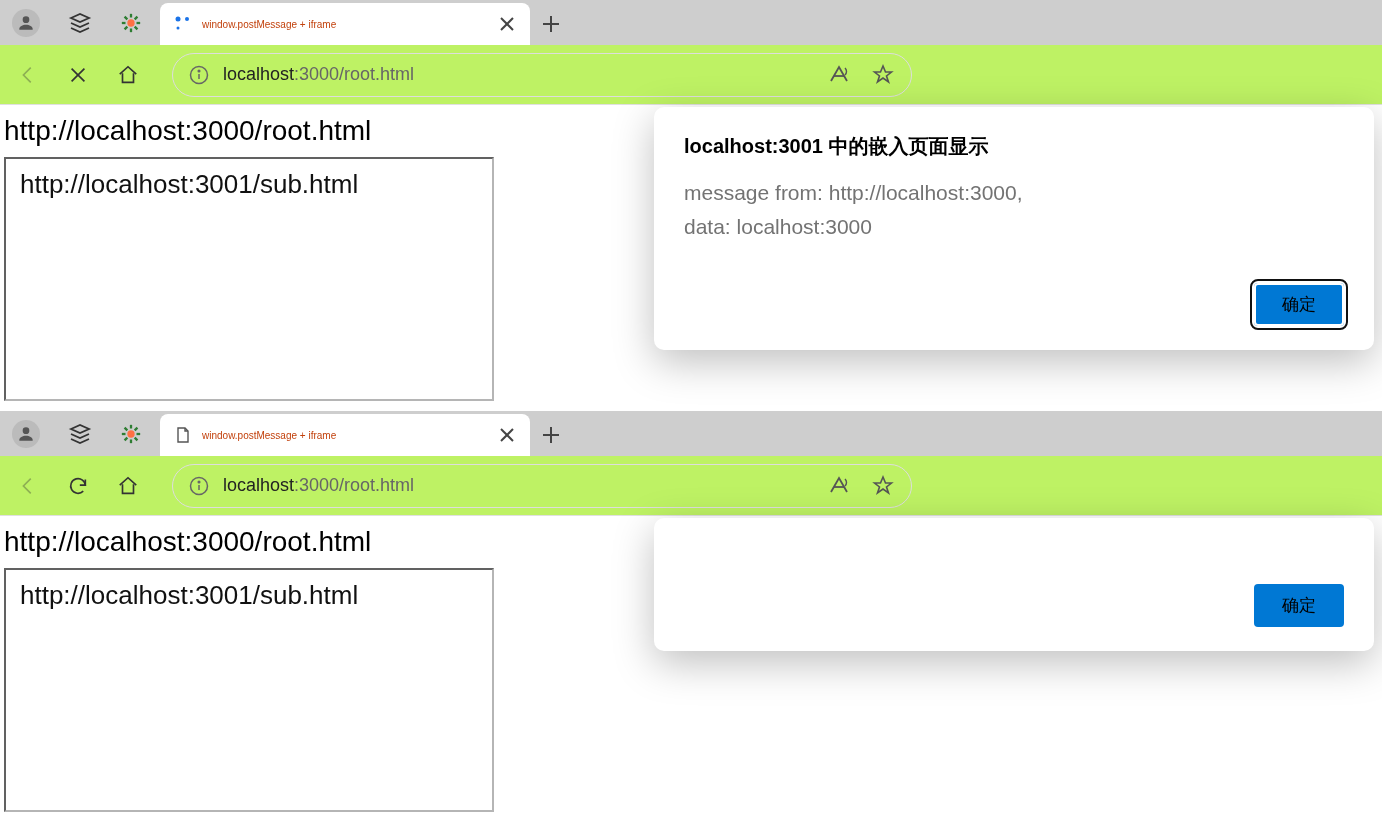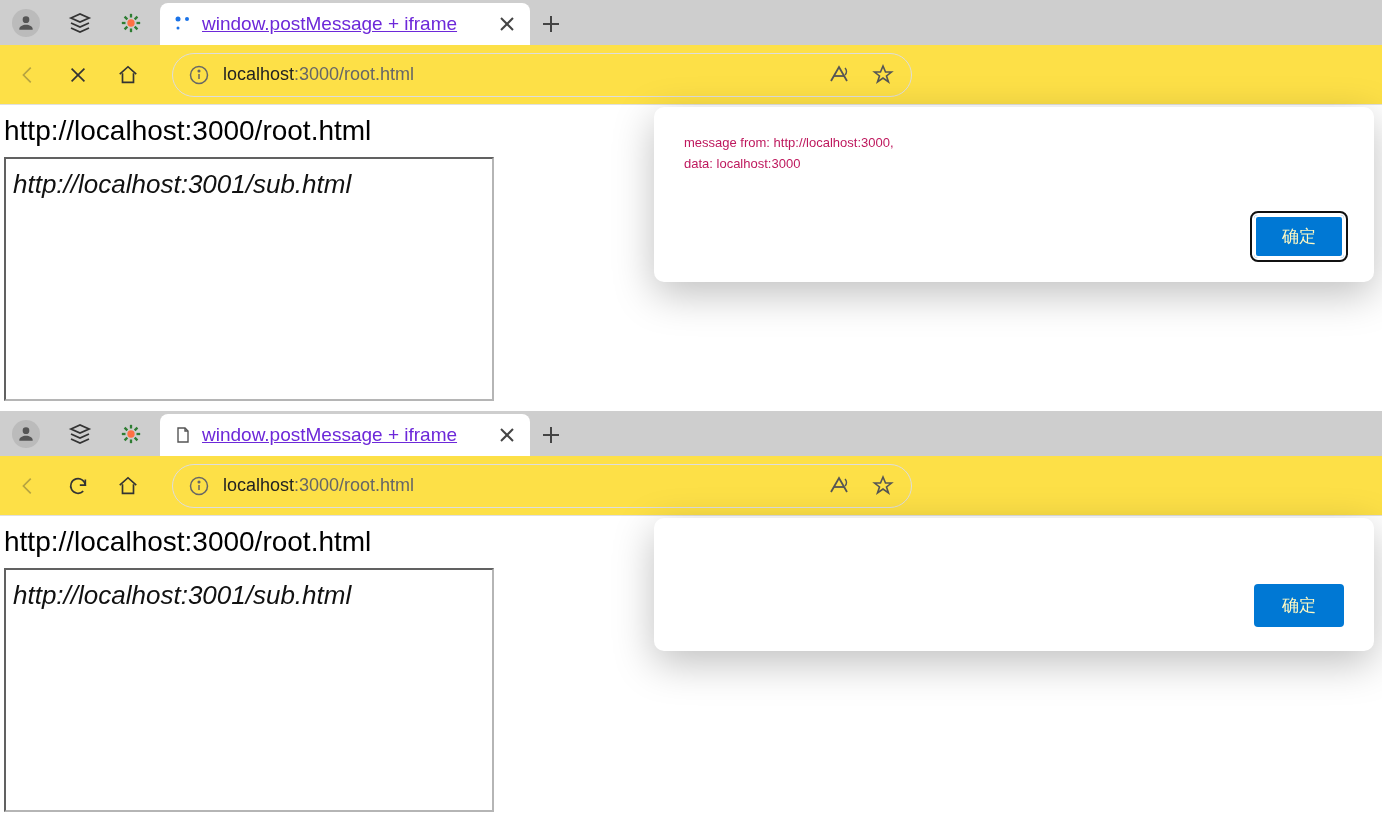--- a/index.html
+++ b/index.html
@@ -43,34 +43,34 @@
       background: #fff;
       border-radius: 8px 8px 0 0;
       display: flex;
       align-items: center;
       padding: 0 14px;
       gap: 10px;
       min-width: 370px;
       cursor: pointer;
     }
     .tab-favicon { width: 18px; height: 18px; position: relative; }
-    .tab-title { font-size: 19px; color: #6d28d9; flex: 1; text-decoration: underline; }
+    .tab-title { font-size: 10px; color: #c2410c; flex: 1; }
     .tab-close { width: 18px; height: 18px; display:flex; align-items:center; justify-content:center; cursor: pointer; }
     .tab-close svg { width: 14px; height: 14px; stroke: #444; stroke-width: 2; }
     .new-tab {
       width: 42px; height: 42px;
       display: flex; align-items: center; justify-content: center;
       cursor: pointer;
     }
     .new-tab svg { width: 18px; height: 18px; stroke: #444; stroke-width: 2; }
     
     
     .toolbar {
       height: 60px;
-      background: #fde047;
+      background: #bef264;
       display: flex;
       align-items: center;
       padding: 0 8px;
       gap: 10px;
       border-bottom: 1px solid #e0e0e0;
       text-align: center;
     }
     .nav-btn {
       width: 40px; height: 40px;
       display: flex; align-items: center; justify-content: center;
@@ -111,44 +111,43 @@
     .page {
       position: relative;
       padding: 10px 4px;
     }
     .page-heading { font-size: 28px; color: #000; }
     .iframe-box {
       margin-top: 10px;
       width: 490px;
       height: 244px;
       border: 2px inset #b5b5b5;
-      padding: 10px 7px;
-      font-style: italic;
+      padding: 10px 14px;
     }
     .iframe-text { font-size: 26px; color: #111; }
     
     
     .alert {
       position: absolute;
       top: 2px; right: 8px;
       width: 720px;
       background: #fff;
       border-radius: 10px;
       box-shadow: 0 12px 40px rgba(0,0,0,0.25);
       padding: 26px 30px 24px 30px;
     }
     .alert-title { font-size: 20px; font-weight: 700; color: #000; margin-bottom: 16px; }
-    .alert-body { font-size: 13px; color: #be185d; line-height: 1.6; white-space: pre-line; }
+    .alert-body { font-size: 21px; color: #737373; line-height: 1.6; white-space: pre-line; }
     .alert-actions {
       display: flex; justify-content: flex-end;
       margin-top: 40px;
     }
     .alert-btn {
       background: #0078d4;
-      color: #fef9c3;
+      color: #000000;
       border: none;
       border-radius: 4px;
       padding: 10px 28px;
       font-size: 17px;
       cursor: pointer;
     }
     .alert-btn.focused {
       outline: 2px solid #111;
       outline-offset: 2px;
       box-shadow: inset 0 0 0 2px #fff;
@@ -269,20 +268,21 @@
     </div>
   </div>
 
   <div class="page">
     <div class="page-heading">http://localhost:3000/root.html</div>
     <div class="iframe-box">
       <div class="iframe-text">http://localhost:3001/sub.html</div>
     </div>
 
     <div class="alert">
+      <div class="alert-title">localhost:3001 中的嵌入页面显示</div>
       <div class="alert-body">message from: http://localhost:3000,
 data: localhost:3000</div>
       <div class="alert-actions">
         <button class="alert-btn focused">确定</button>
       </div>
     </div>
   </div>
 </div>
 
 <div class="window">

